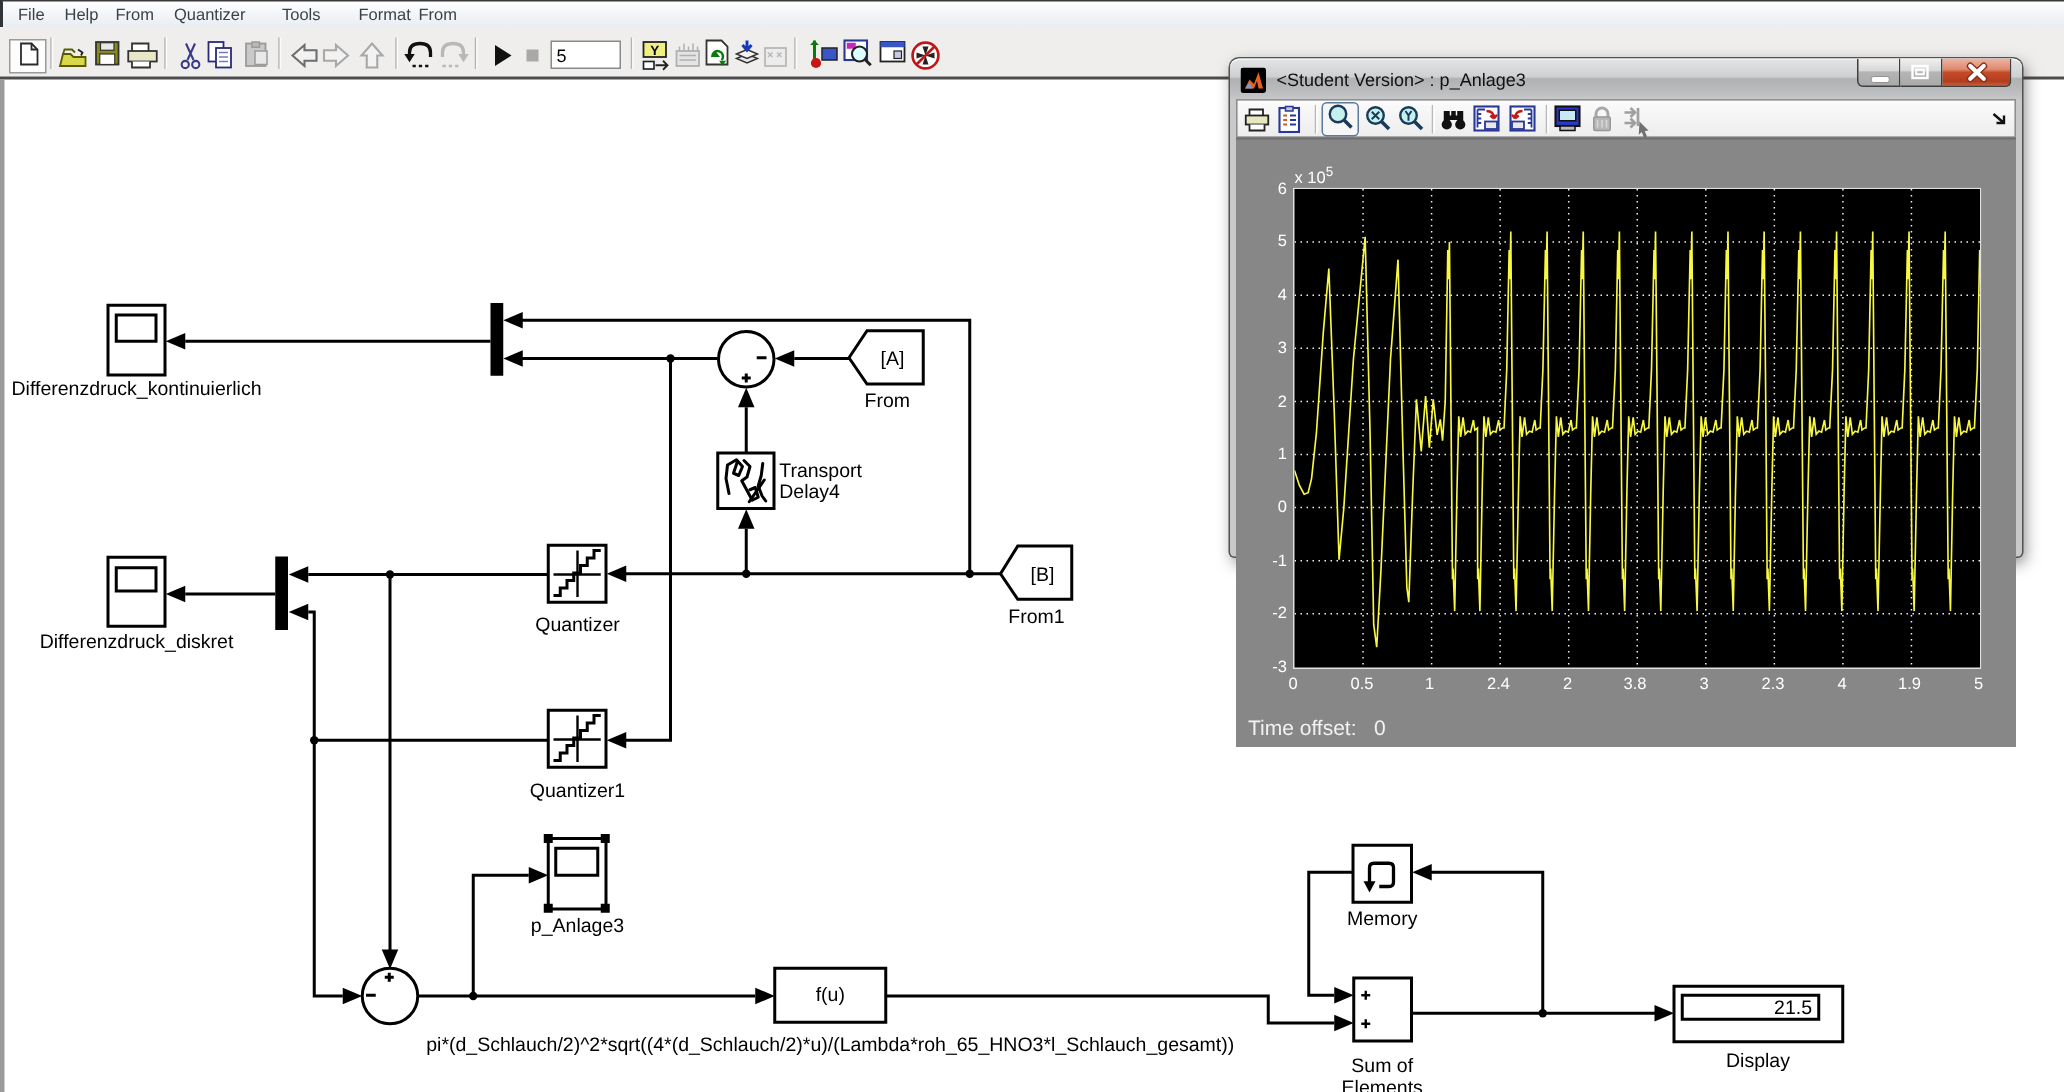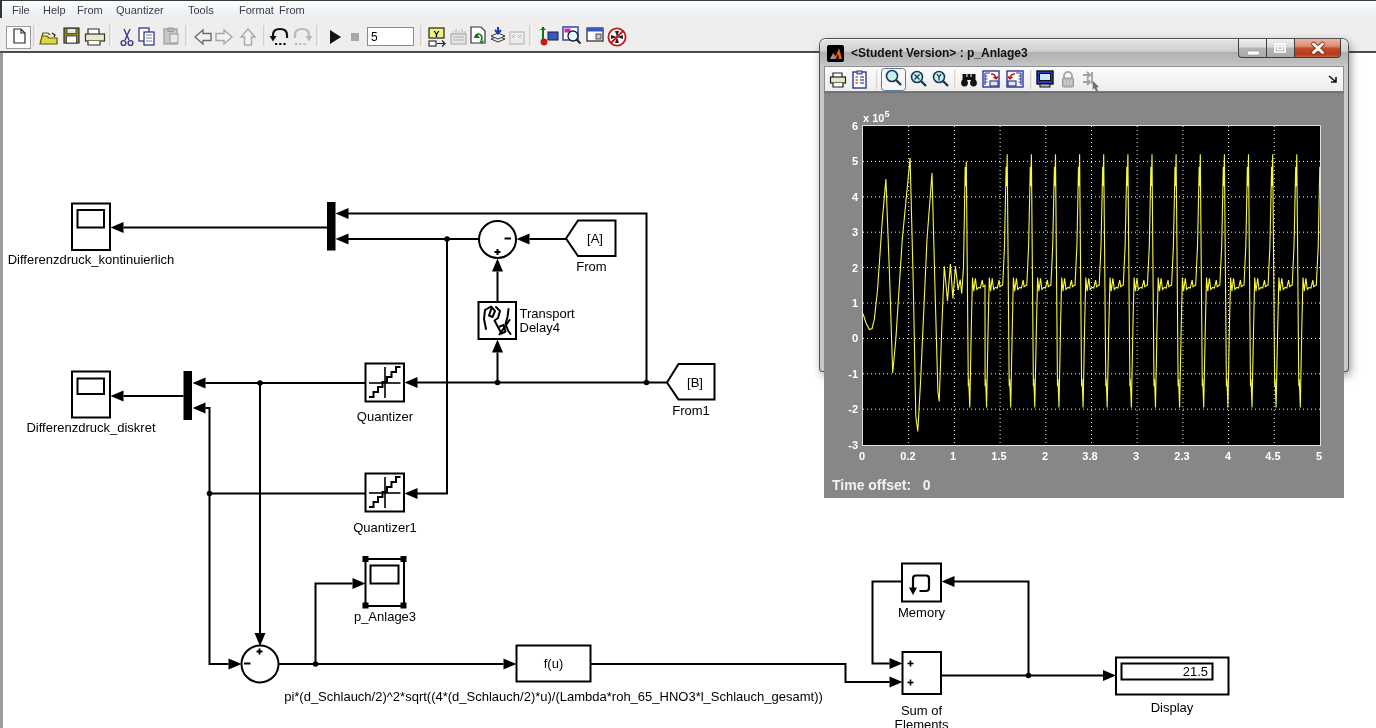--- a/index.html
+++ b/index.html
@@ -6,21 +6,21 @@
   font-family:"Liberation Sans",sans-serif;}
 #menubar{position:absolute;left:0;top:0;width:1376px;height:18px;border-left:2px solid #30353b;
   background:linear-gradient(#fdfeff,#eff2f6 70%,#e9edf2);border-top:1px solid #3a3a3a;box-sizing:border-box;}
 #menubar span{position:absolute;top:3px;font-size:11px;color:#3a4148;}
 #toolbar{position:absolute;left:0;top:18px;width:1376px;height:33px;background:#efeeed;}
 #canvasborder{position:absolute;left:0;top:50.5px;width:1376px;height:2px;background:#4c4c4c;}
 #leftedge{position:absolute;left:0;top:52.5px;width:3px;height:676px;background:#9b9b9b;}
 #diagram{position:absolute;left:0;top:0;}
 #scopewin{position:absolute;left:820px;top:39px;width:528px;height:332px;
   border-radius:6px 6px 3px 3px;background:#c9c9c9;
-  box-shadow:0 0 0 1px #525252, 2px 4px 10px rgba(40,40,40,.55);font-weight:bold;}
+  box-shadow:0 0 0 1px #525252, 2px 4px 10px rgba(40,40,40,.55);}
 #titlebar{position:absolute;left:0;top:0;width:528px;height:27px;border-radius:6px 6px 0 0;
   background:linear-gradient(#e3e4e6 0%,#cfd0d2 45%,#b0b1b3 50%,#bbbcbe 80%,#c6c7c9 100%);
   box-shadow:inset 0 1px 0 #f4f4f4;}
 #titletext{position:absolute;left:31px;top:7px;font-size:12px;color:#111;}
 #winbtns{position:absolute;left:418px;top:0px;height:19px;display:flex;}
 .wbtn{height:19px;box-sizing:border-box;border:1px solid #3f3f3f;border-top:none;position:relative;}
 #btnmin{width:29px;border-radius:0 0 0 4px;background:linear-gradient(#f0f0f0 0%,#d8d8d8 45%,#b5b5b5 50%,#a9a9a9 100%);}
 #btnmax{width:27px;border-left:none;border-right:none;background:linear-gradient(#f0f0f0 0%,#d8d8d8 45%,#b5b5b5 50%,#a9a9a9 100%);}
 #btncls{width:47px;border-radius:0 0 4px 0;background:linear-gradient(#efb4a2 0%,#dd8a70 40%,#c64a27 52%,#b03d1e 85%,#c4603c 100%);}
 #scopetb{position:absolute;left:4px;top:27px;width:520px;height:26px;background:linear-gradient(#fbfbfb,#ededed);
@@ -420,26 +420,26 @@
 <div class="ylab" style="top:62px">5</div>
 <div class="ylab" style="top:98px">4</div>
 <div class="ylab" style="top:133px">3</div>
 <div class="ylab" style="top:169px">2</div>
 <div class="ylab" style="top:204px">1</div>
 <div class="ylab" style="top:239px">0</div>
 <div class="ylab" style="top:275px">-1</div>
 <div class="ylab" style="top:310px">-2</div>
 <div class="ylab" style="top:346px">-3</div>
 <div class="xlab" style="left:18px">0</div>
-<div class="xlab" style="left:64px">0.2</div>
+<div class="xlab" style="left:64px">0.5</div>
 <div class="xlab" style="left:109px">1</div>
-<div class="xlab" style="left:155px">1.5</div>
+<div class="xlab" style="left:155px">2.4</div>
 <div class="xlab" style="left:201px">2</div>
 <div class="xlab" style="left:246px">3.8</div>
 <div class="xlab" style="left:292px">3</div>
 <div class="xlab" style="left:338px">2.3</div>
 <div class="xlab" style="left:384px">4</div>
-<div class="xlab" style="left:429px">4.5</div>
+<div class="xlab" style="left:429px">1.9</div>
 <div class="xlab" style="left:475px">5</div>
 <div style="position:absolute;left:39px;top:16px;font-size:11px;color:#fff">x 10<span style="font-size:9px;vertical-align:5px">5</span></div>
   <div id="timeoff">Time offset: &nbsp; 0</div>
  </div>
 </div>
 
 </body></html>

